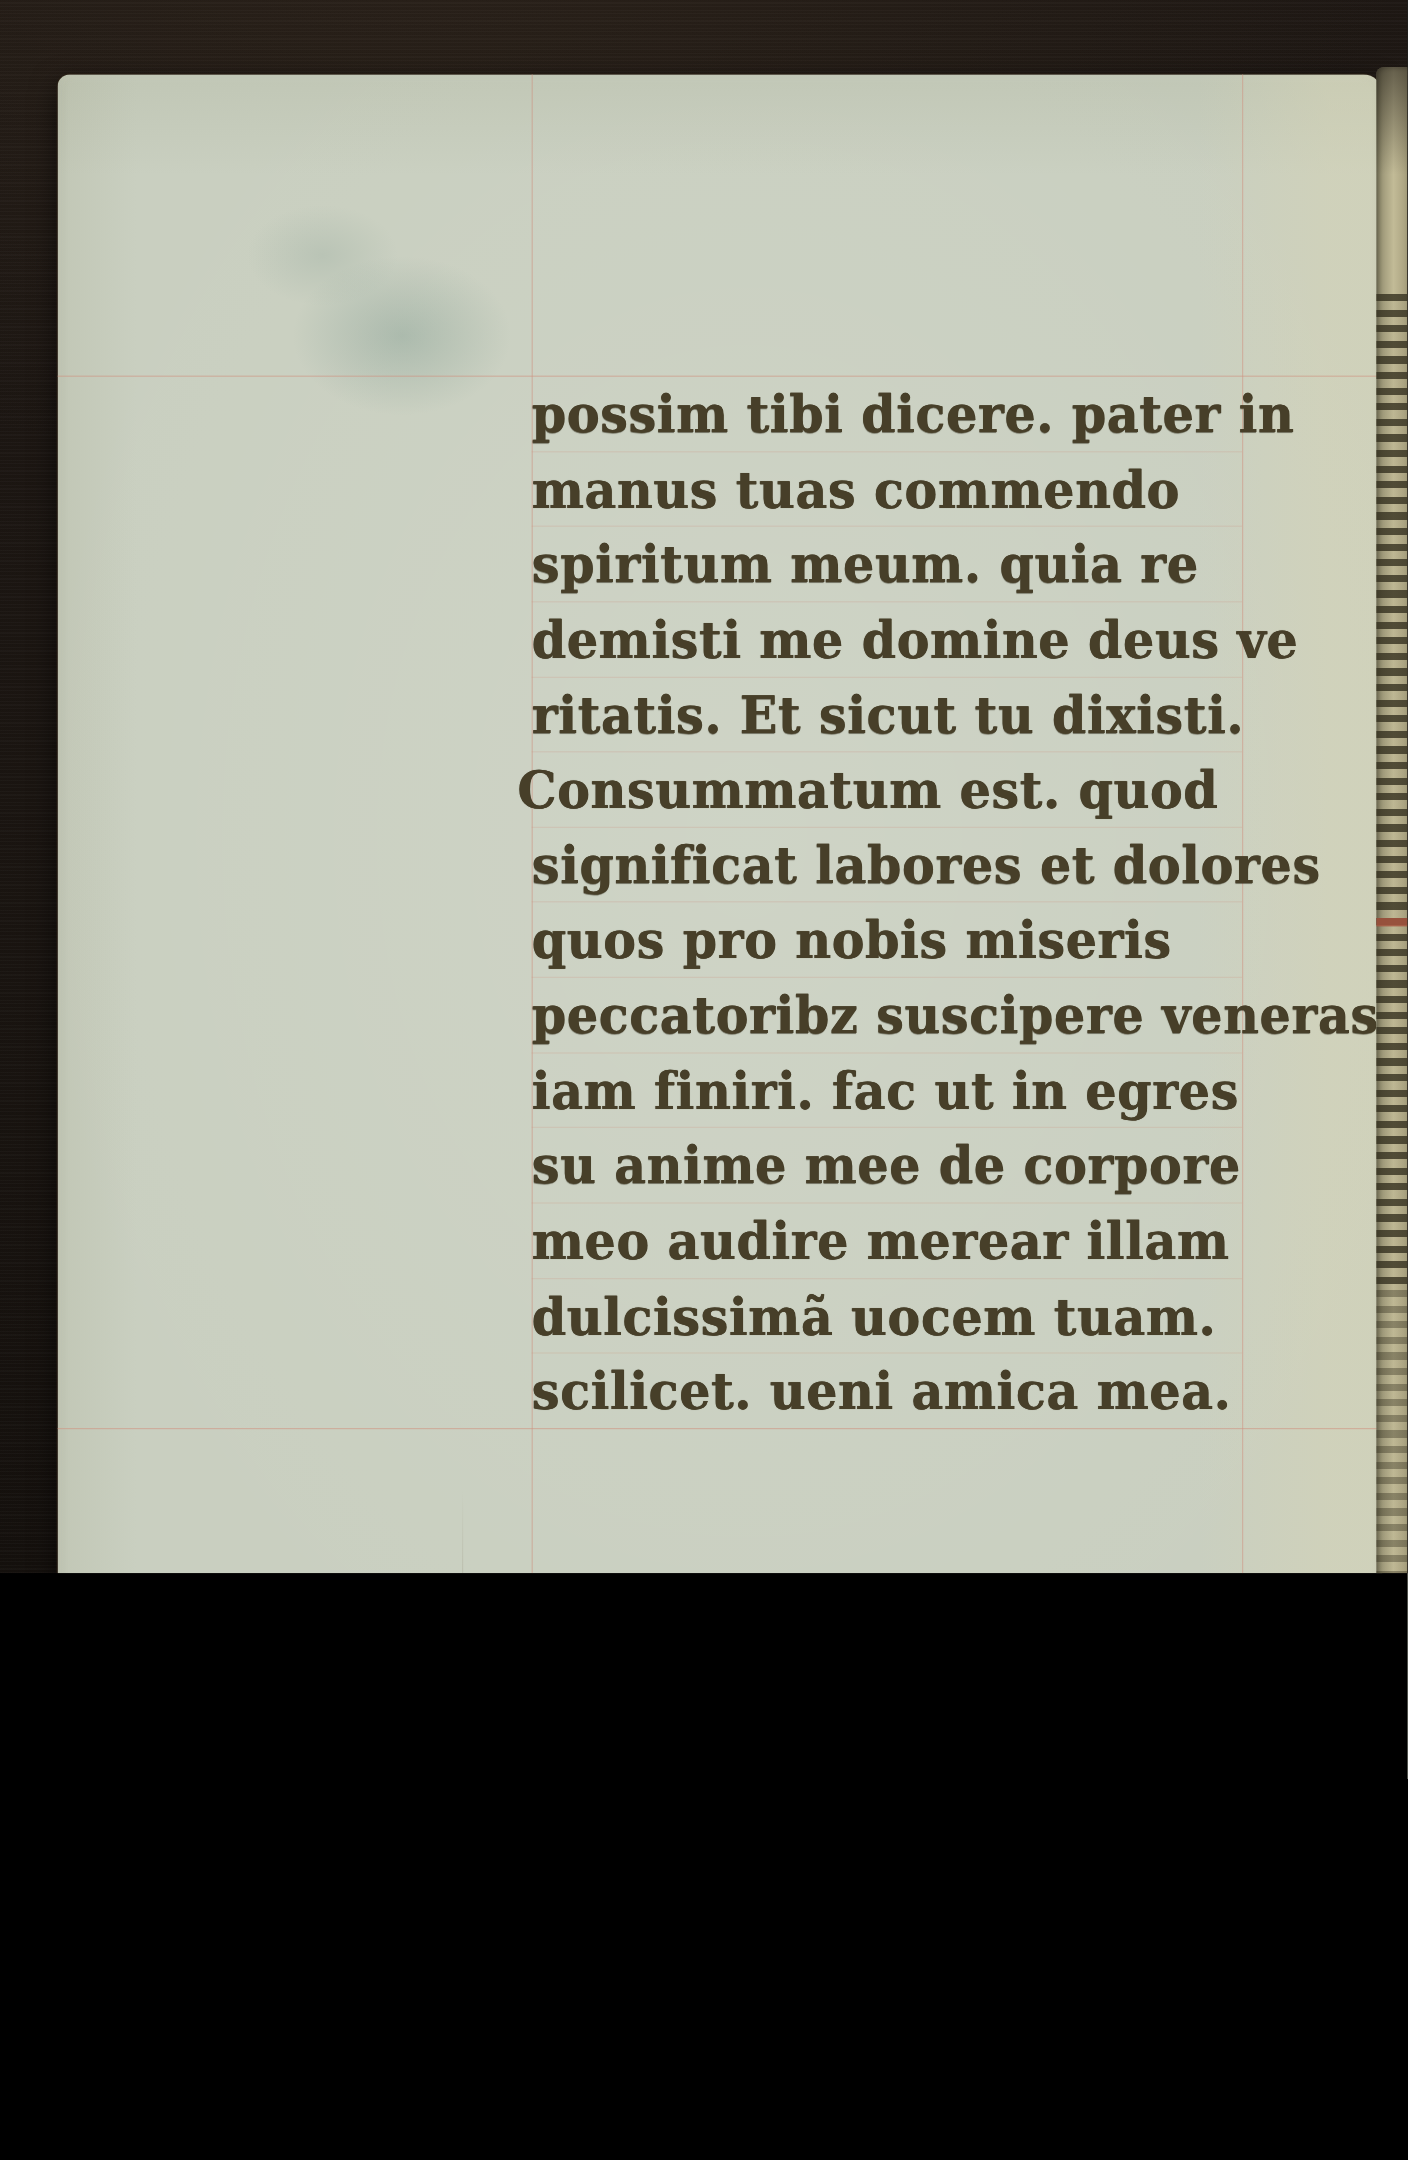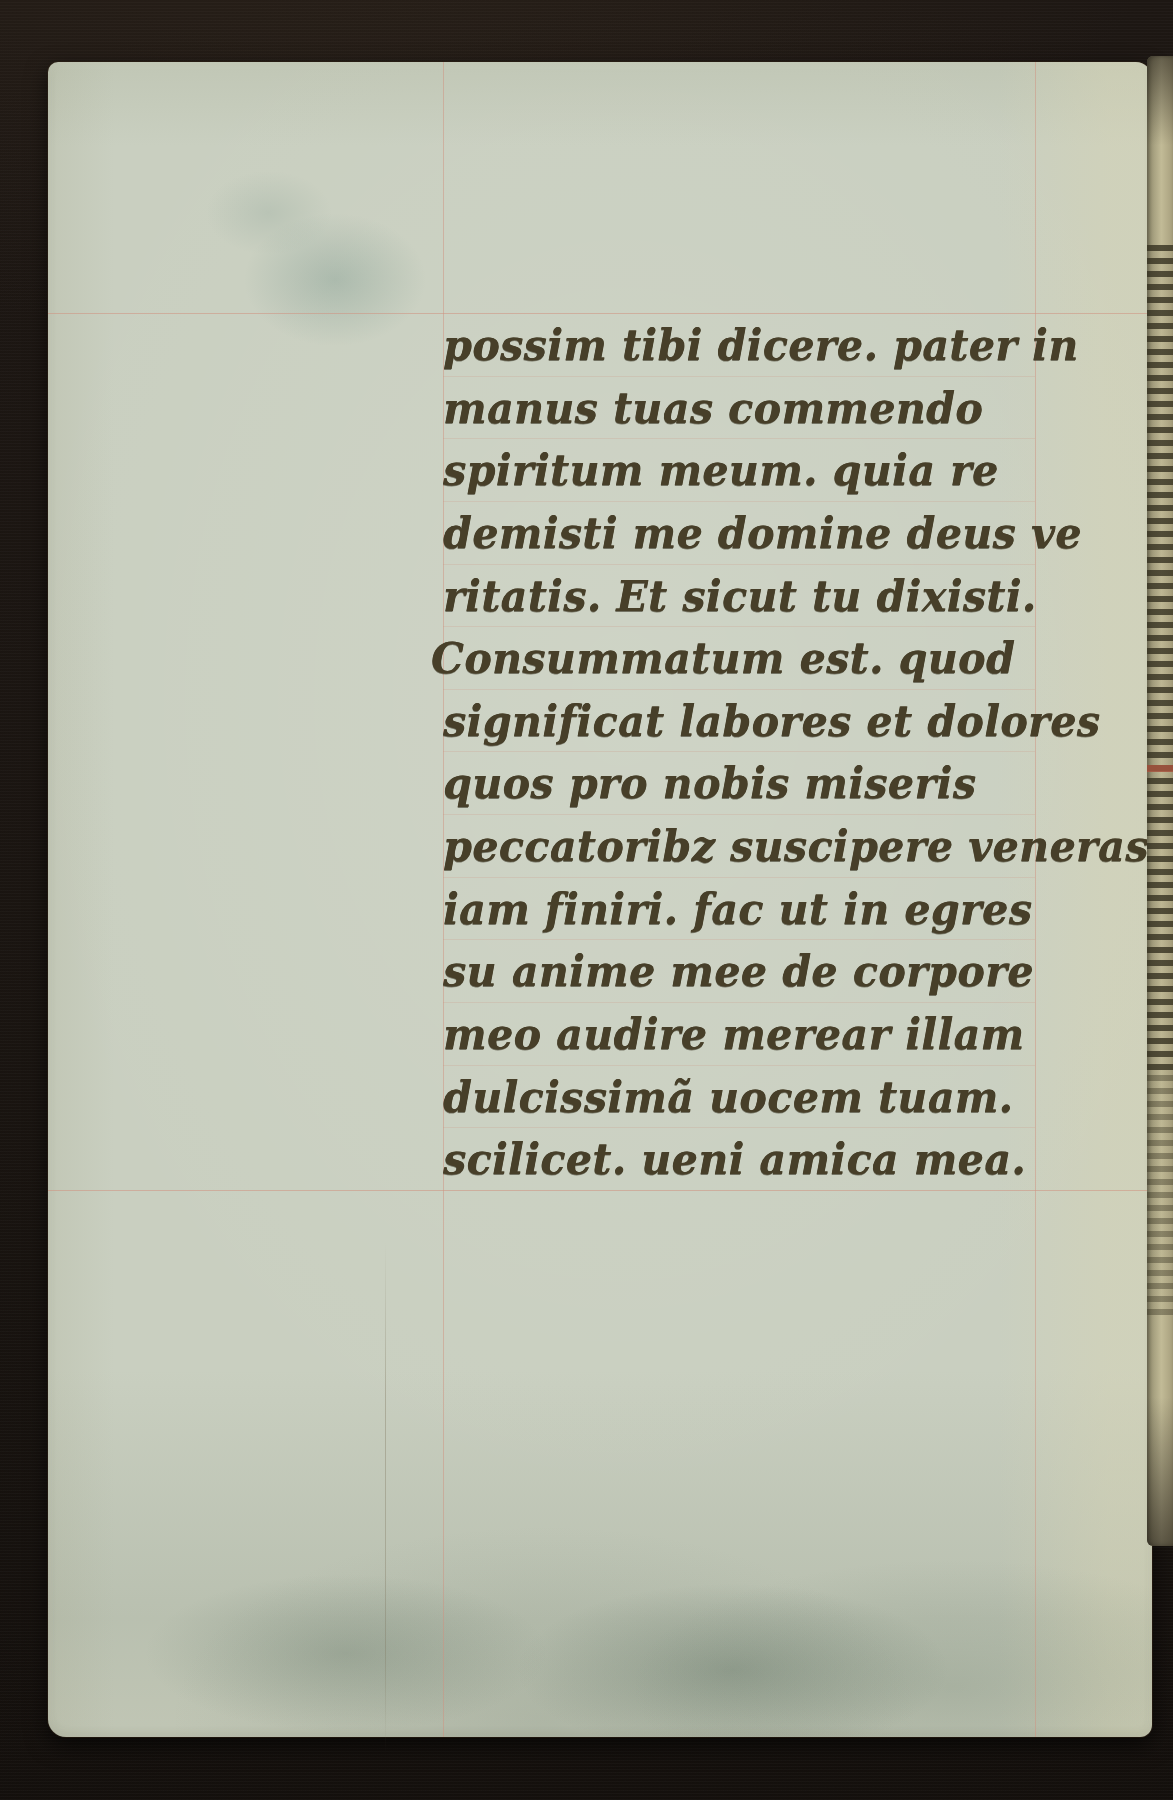--- a/index.html
+++ b/index.html
@@ -6,26 +6,25 @@
     --backdrop:#181210;
     --parchment:#c9cfc0;
     --ink:#473f29;
     --ruling:#cf9180;
     --facing-paper:#c2bb97;
     --facing-ink:#34301f;
     --facing-rubric:#a5543e;
   }
   html,body{margin:0;padding:0;background:#000;}
   #stage{
-    position:relative;width:1173px;height:1800px;overflow:hidden;
+    position:relative;width:1173px;height:1311px;overflow:hidden;
     background:
       radial-gradient(1400px 900px at 30% -10%, rgba(95,75,52,0.20), transparent 60%),
       radial-gradient(1600px 1400px at 50% 55%, rgba(60,48,36,0.10), transparent 75%),
       linear-gradient(#1d1713, #130f0c);
-    font-style: italic;
   }
   #fabric{
     position:absolute;inset:0;
     background:repeating-linear-gradient(0deg, rgba(255,255,255,0.022) 0 1px, transparent 1px 3px);
     pointer-events:none;
   }
   
   #page{
     position:absolute;left:48px;top:62px;width:1104px;height:1675px;
     border-radius:10px 16px 12px 18px;

